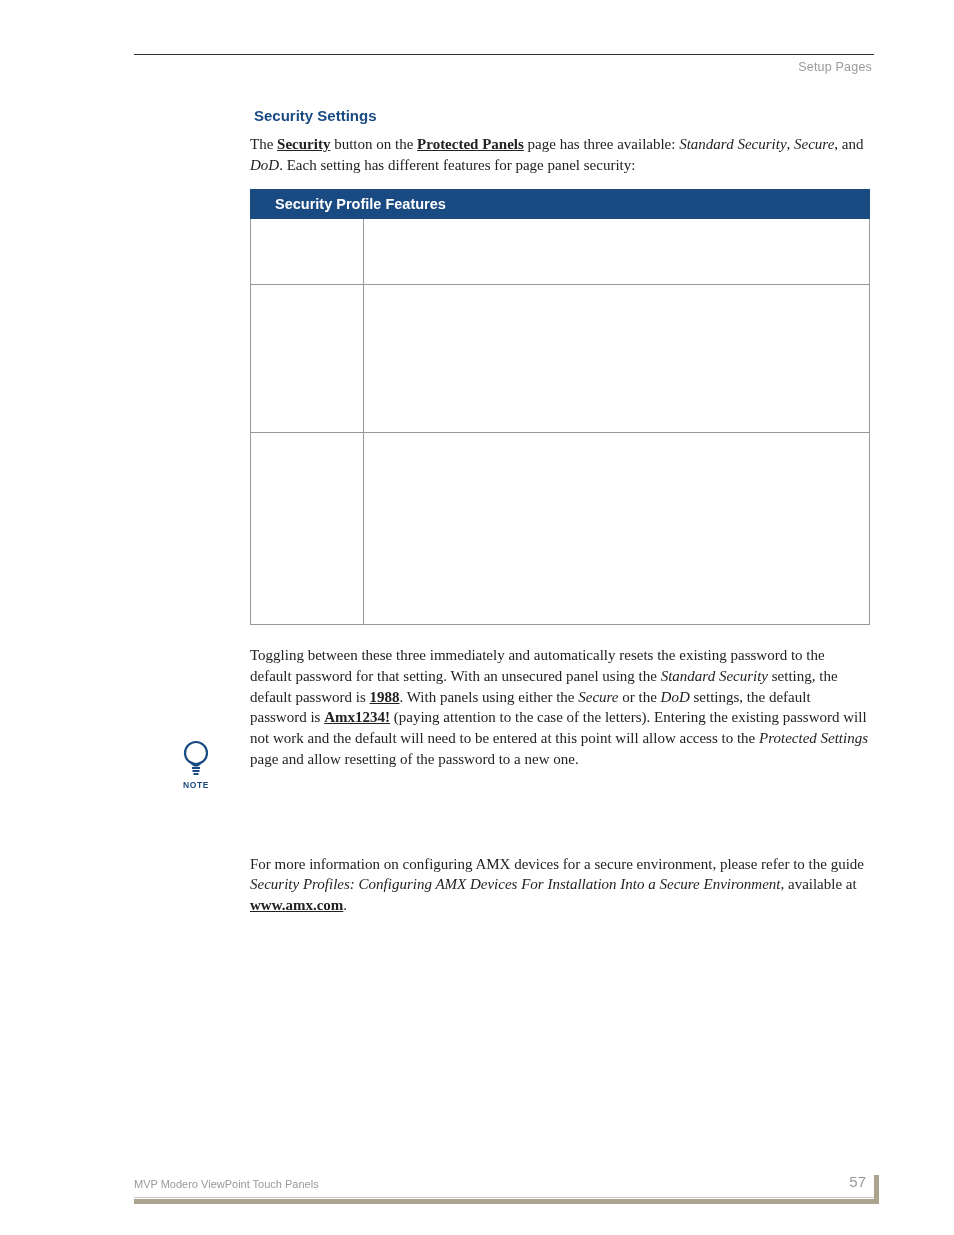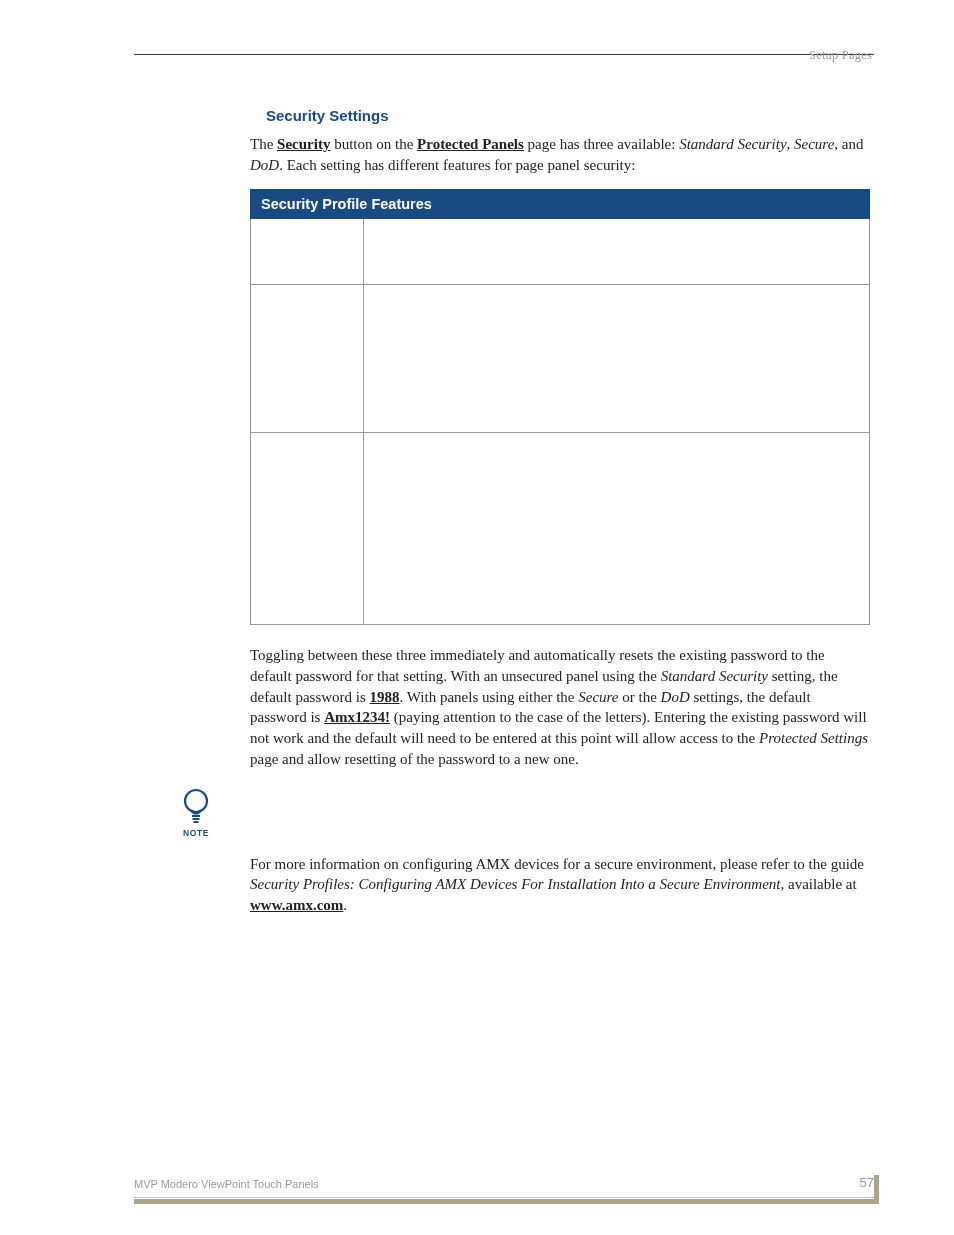--- a/index.html
+++ b/index.html
@@ -20,38 +20,38 @@
   .top-rule {
     position: absolute;
     left: 134px;
     right: 80px;
     top: 54px;
     border-top: 1px solid #333;
   }
   .header-right {
     position: absolute;
     right: 82px;
-    top: 48px;
-    font-family: Liberation Serif, serif;
+    top: 60px;
+    font-family: Liberation Sans, sans-serif;
     font-size: 12.5px;
     color: #9a9a9a;
     letter-spacing: 0.2px;
   }
   .content {
     position: absolute;
     left: 250px;
     top: 107px;
     width: 620px;
   }
   .section-heading {
     font-family: Arial, Helvetica, sans-serif;
     font-weight: bold;
     color: #1a4a82;
     font-size: 15px;
-    margin: 0 0 10px 16px;
+    margin: 0 0 10px 4px;
   }
   .body-text {
     font-size: 15px;
     line-height: 1.38;
     margin: 0 0 14px 0;
   }
   .body-text .b { font-weight: bold; text-decoration: underline; }
   .body-text .i { font-style: italic; }
   .features-table {
     width: 100%;
@@ -59,35 +59,35 @@
     margin-top: 6px;
     margin-bottom: 20px;
   }
   .features-table th {
     background: #1a4a82;
     color: #ffffff;
     font-family: Arial, Helvetica, sans-serif;
     font-weight: bold;
     font-size: 14.5px;
     text-align: left;
-    padding: 6px 10px;
+    padding: 6px 24px;
     border: 1px solid #1a4a82;
   }
   .features-table td {
     border: 1px solid #999;
     padding: 0;
   }
   .features-table td.col-a { width: 113px; }
   .features-table tr.r1 td { height: 66px; }
   .features-table tr.r2 td { height: 148px; }
   .features-table tr.r3 td { height: 192px; }
   .note-icon {
     position: absolute;
     left: 175px;
-    top: 788px;
+    top: 740px;
     width: 42px;
     text-align: center;
   }
   .note-icon svg { display: block; margin: 0 auto; }
   .note-label {
     font-family: Arial, Helvetica, sans-serif;
     font-size: 8.5px;
     font-weight: bold;
     color: #1a4a82;
     letter-spacing: 0.6px;
@@ -127,24 +127,24 @@
     position: absolute;
     left: 0;
     bottom: 0;
     font-family: Arial, Helvetica, sans-serif;
     font-size: 11px;
     color: #9a9a9a;
     margin-top: 20px;
   }
   .footer-text-right {
     position: absolute;
-    right: 2px;
+    right: 10px;
     bottom: 0;
     font-family: Arial, Helvetica, sans-serif;
-    font-size: 13px;
+    font-size: 15px;
     color: #9a9a9a;
     margin-top: 36px;
   }
 </style>
 </head>
 <body>
 
 <div class="page">
 
   <div class="top-rule"></div>

